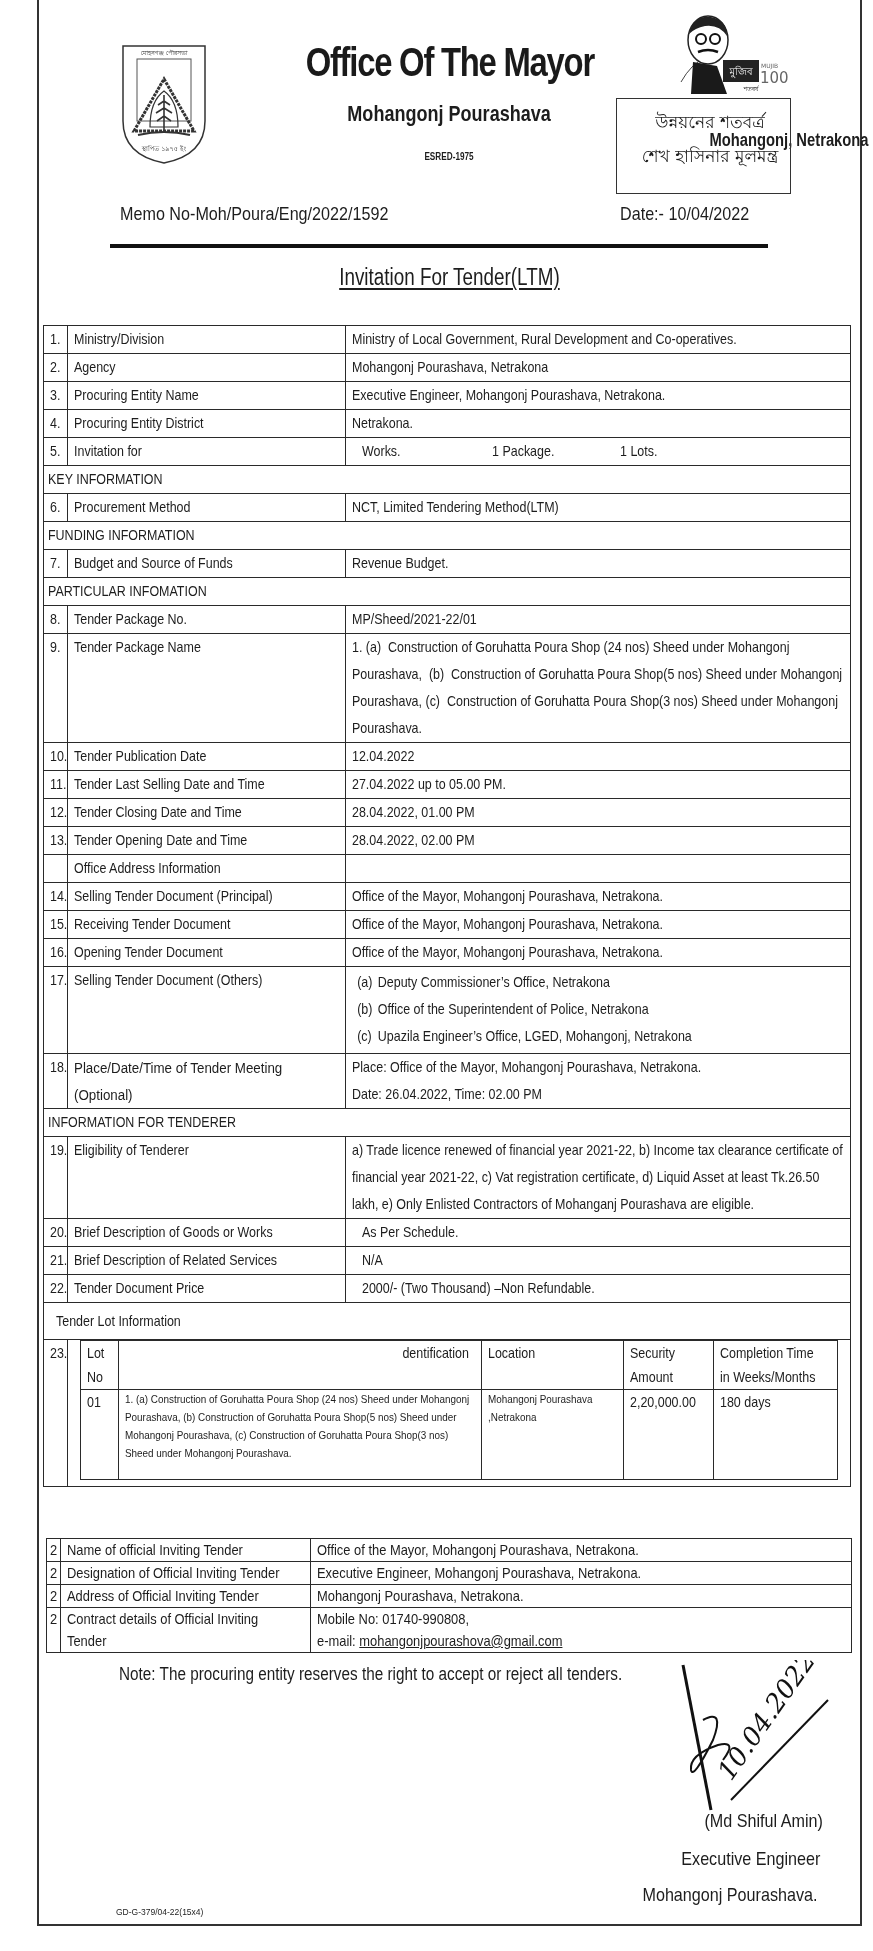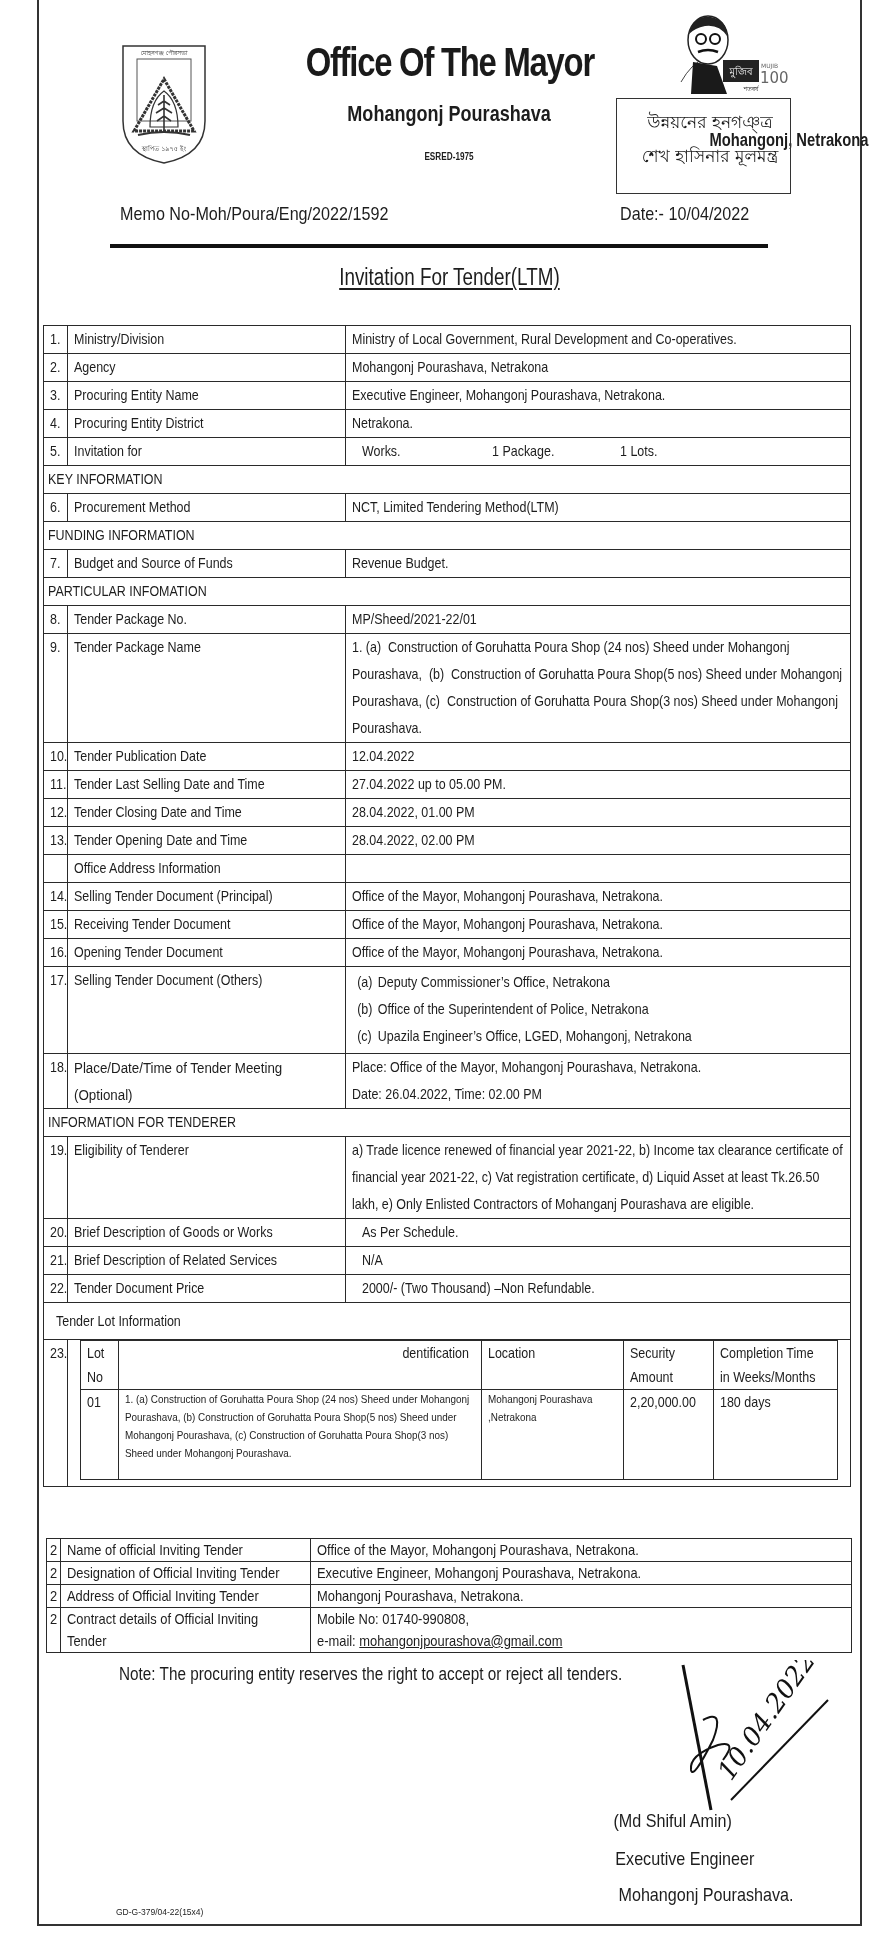--- a/index.html
+++ b/index.html
@@ -44,21 +44,21 @@
   .sub td { line-height: 24px; }
   .sub .small2 { font-size: 11.5px; line-height: 18px; }
   .bottom { left: 46px; top: 1538px; width: 806px; table-layout: fixed; font-size: 15px; }
   .bottom td { line-height: 22px; }
   .bottom td.n { width: 6px; padding: 0 3px; }
   .email { text-decoration: underline; }
 
   .note { left: 106px; top: 1664px; font-size: 18px; }
   .note span { display: inline-block; transform: scaleX(0.85); transform-origin: 0 50%; white-space: nowrap; }
   .sig { left: 600px; top: 1660px; width: 240px; height: 160px; }
-  .sigblock { left: 590px; width: 230px; text-align: left; font-size: 19px; }
+  .sigblock { left: 590px; width: 230px; text-align: right; font-size: 19px; }
   .sigblock span { display: inline-block; transform: scaleX(0.85); white-space: nowrap; }
   .code { left: 103px; top: 1907px; font-size: 8.5px; }
 </style>
 </head>
 <body>
 
 <div class="page"></div>
 
 <div class="abs logo">
   <svg width="88" height="122" viewBox="0 0 88 122">
@@ -89,21 +89,21 @@
     <path d="M40 50 L64 54 L74 82 L38 82 Z" fill="#1a1a1a"></path>
     <rect x="70" y="48" width="36" height="22" fill="#222"></rect>
     <text x="88" y="63" font-size="10" fill="#fff" text-anchor="middle" font-family="DejaVu Sans, sans-serif">মুজিব</text>
     <text x="98" y="79" font-size="6" fill="#222" text-anchor="middle" font-family="DejaVu Sans, sans-serif">শতবর্ষ</text>
     <text x="108" y="56" font-size="6" fill="#666" font-family="DejaVu Sans, sans-serif">MUJIB</text>
     <text x="107" y="71" font-size="15" fill="#666" font-family="DejaVu Sans, sans-serif">100</text>
   </svg>
 </div>
 
 <div class="abs slogan">
-  <div class="l1">উন্নয়নের হনগঞ্ত্র</div>
+  <div class="l1">উন্নয়নের শতবর্ত্র</div>
   <div>শেখ হাসিনার মূলমন্ত্র</div>
 </div>
 
 <div class="abs memo"><span>Memo No-Moh/Poura/Eng/2022/1592</span></div>
 <div class="abs date"><span>Date:- 10/04/2022</span></div>
 <div class="abs rule"></div>
 
 <div class="abs doc-title"><span>Invitation For Tender(LTM)</span></div>
 
 <table class="main">

